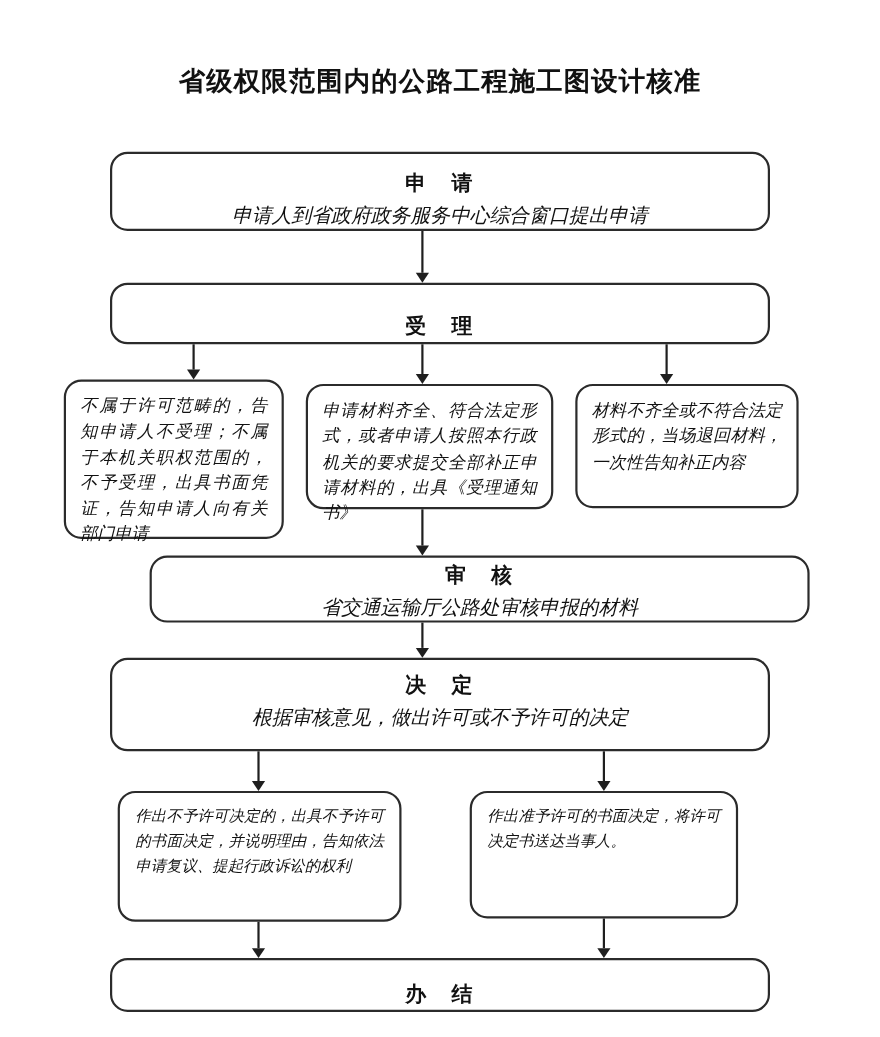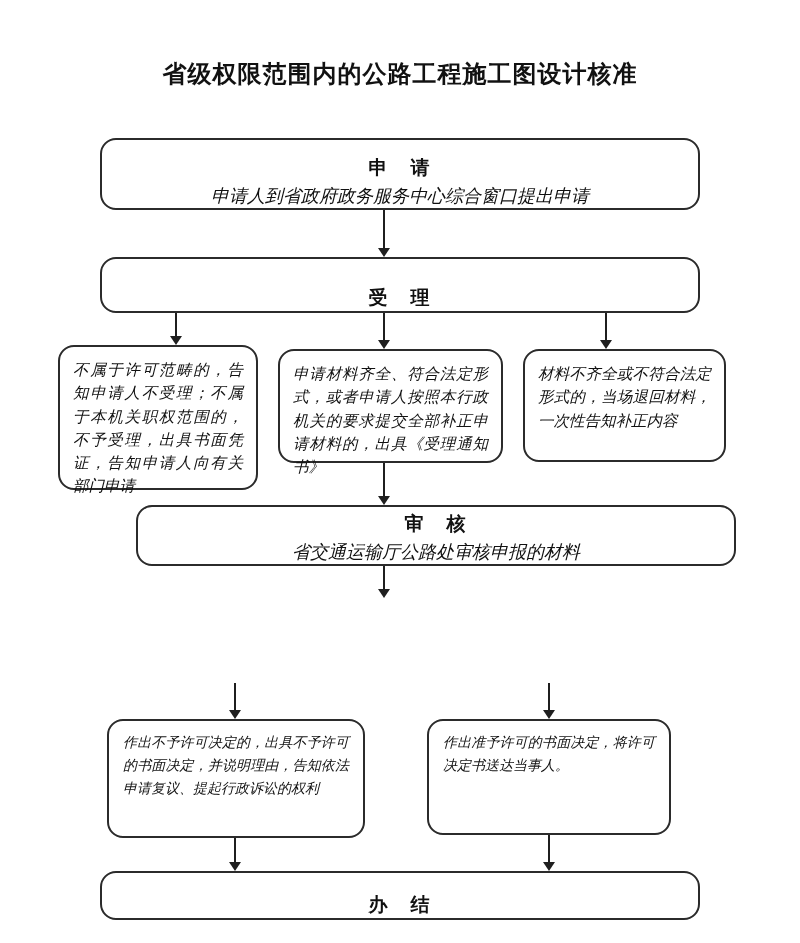--- a/index.html
+++ b/index.html
@@ -75,20 +75,24 @@
 
   <div class="connector" style="left:383px; top:463px; height:33px;"></div>
 
   <div class="node" style="left:100px; top:505px; width:600px; height:61px;margin-left:36px;">
     <div class="heading">审　核</div>
     <div class="desc">省交通运输厅公路处审核申报的材料</div>
   </div>
 
   <div class="connector" style="left:383px; top:566px; height:23px;"></div>
 
+  <div class="node tall" style="left:100px; top:598px; width:600px; height:85px;">
+    <div class="heading">决　定</div>
+    <div class="desc">根据审核意见，做出许可或不予许可的决定</div>
+  </div>
 
   <div class="connector" style="left:234px; top:683px; height:27px;"></div>
   <div class="connector" style="left:548px; top:683px; height:27px;"></div>
 
   <div class="node branch branch-lg" style="left:107px; top:719px; width:258px; height:119px;">
     <span>作出不予许可决定的，出具不予许可的书面决定，并说明理由，告知依法申请复议、提起行政诉讼的权利</span>
   </div>
 
   <div class="node branch branch-lg" style="left:427px; top:719px; width:244px; height:116px;">
     <span>作出准予许可的书面决定，将许可决定书送达当事人。</span>

